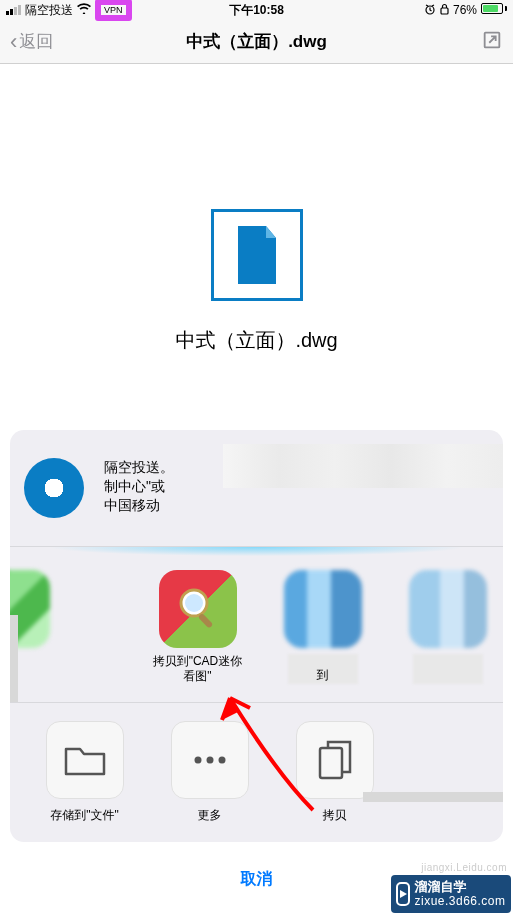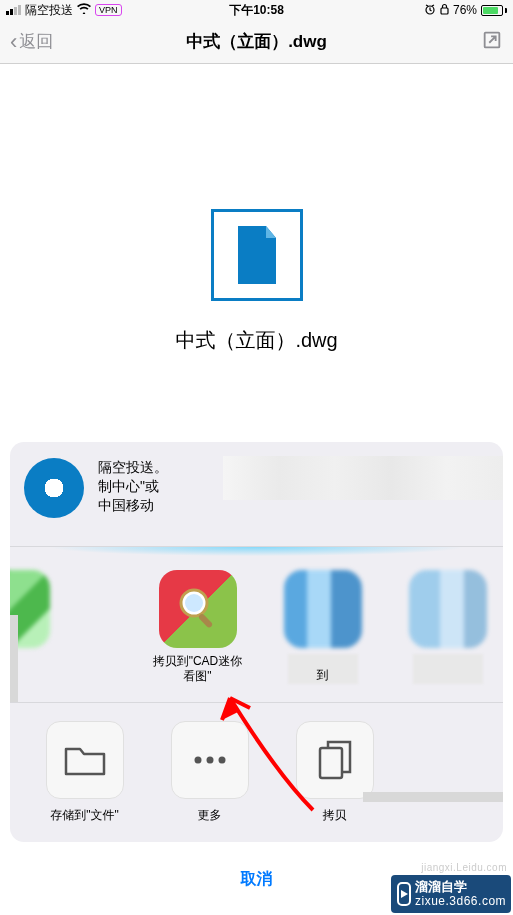--- a/index.html
+++ b/index.html
@@ -16,27 +16,27 @@
       background: #f7f7f7;
       display: flex;
       align-items: center;
       justify-content: space-between;
       padding: 0 6px;
       font-size: 12px;
       font-weight: 500;
       color: #000;
     }
     .status-left { display: flex; align-items: center; gap: 4px; }
-    .status-right { display: flex; align-items: center; gap: 4px; }
+    .status-right { display: flex; align-items: flex-start; gap: 4px; }
     .signal-dots { display: flex; gap: 1px; align-items: flex-end; }
     .signal-bar { width: 3px; background: #000; }
     .signal-bar:nth-child(1){height:4px;} .signal-bar:nth-child(2){height:6px;}
     .signal-bar:nth-child(3){height:8px;background:#bbb;} .signal-bar:nth-child(4){height:10px;background:#bbb;}
     .wifi-icon { font-size: 12px; }
-    .vpn-badge { border: 1px solid #d946ef; border-radius: 3px; padding: 0 3px; font-size: 9px; }
+    .vpn-badge { border: 6px solid #d946ef; border-radius: 3px; padding: 0 3px; font-size: 9px; }
     .status-center { position: absolute; left: 50%; transform: translateX(-50%); font-weight: 600; }
     .battery { display: flex; align-items: center; gap: 2px; }
     .battery-body { width: 22px; height: 11px; border: 1px solid #000; border-radius: 2px; position: relative; }
     .battery-fill { position: absolute; left: 1px; top: 1px; bottom: 1px; width: 76%; background: #4cd964; border-radius: 1px; }
     .battery-tip { width: 2px; height: 5px; background: #000; border-radius: 0 1px 1px 0; }
 
     .nav-bar {
       height: 44px;
       background: #f7f7f7;
       display: flex;
@@ -77,22 +77,22 @@
       gap: 8px;
     }
     .sheet-body {
       background: #efeef3;
       border-radius: 14px;
       overflow: hidden;
       position: relative;
     }
     .airdrop-row {
       display: flex;
-      padding: 16px 14px 28px 14px;
-      gap: 14px;
+      padding: 28px 14px 28px 14px;
+      gap: 20px;
       position: relative;
     }
     .airdrop-icon {
       width: 60px; height: 60px;
       border-radius: 50%;
       background: radial-gradient(circle, #fff 22%, transparent 22%),
                   repeating-radial-gradient(circle, #0a7dc4 0, #0a7dc4 3px, transparent 3px, transparent 8px);
       background-color: #0a7dc4;
       flex-shrink: 0;
     }
@@ -199,20 +199,21 @@
       position: absolute;
       right: 2px; bottom: 2px;
       width: 120px; height: 38px;
       background: #1a4a7a;
       border-radius: 4px;
       display: flex;
       align-items: center;
       padding: 0 6px;
       gap: 4px;
       color: #fff;
+      justify-content: center;
     }
     .wm-play {
       width: 24px; height: 24px;
       border: 2px solid #fff;
       border-radius: 5px;
       display:flex;align-items:center;justify-content:center;
     }
     .wm-text { display:flex;flex-direction:column;line-height:1.1; }
     .wm-text .big{font-size:13px;font-weight:600;}
     .wm-text .small{font-size:12px;letter-spacing:0.5px;}

